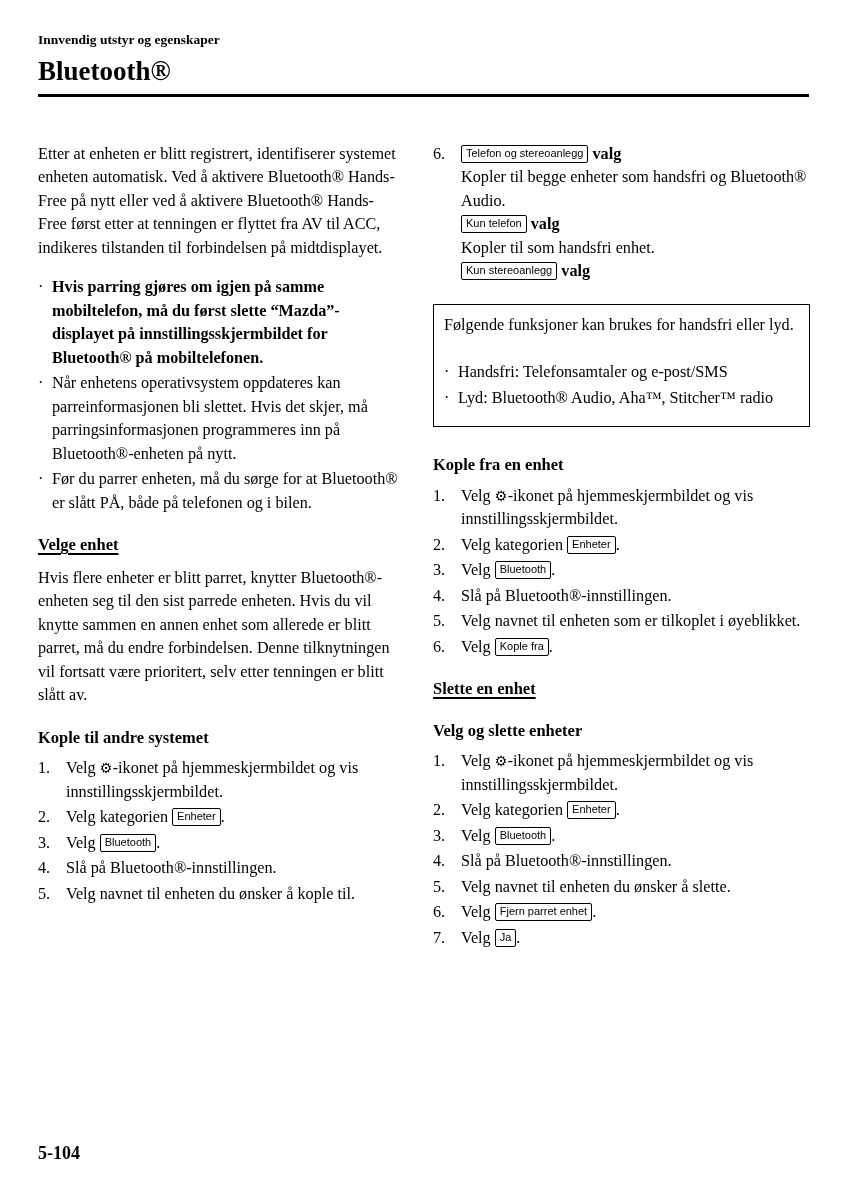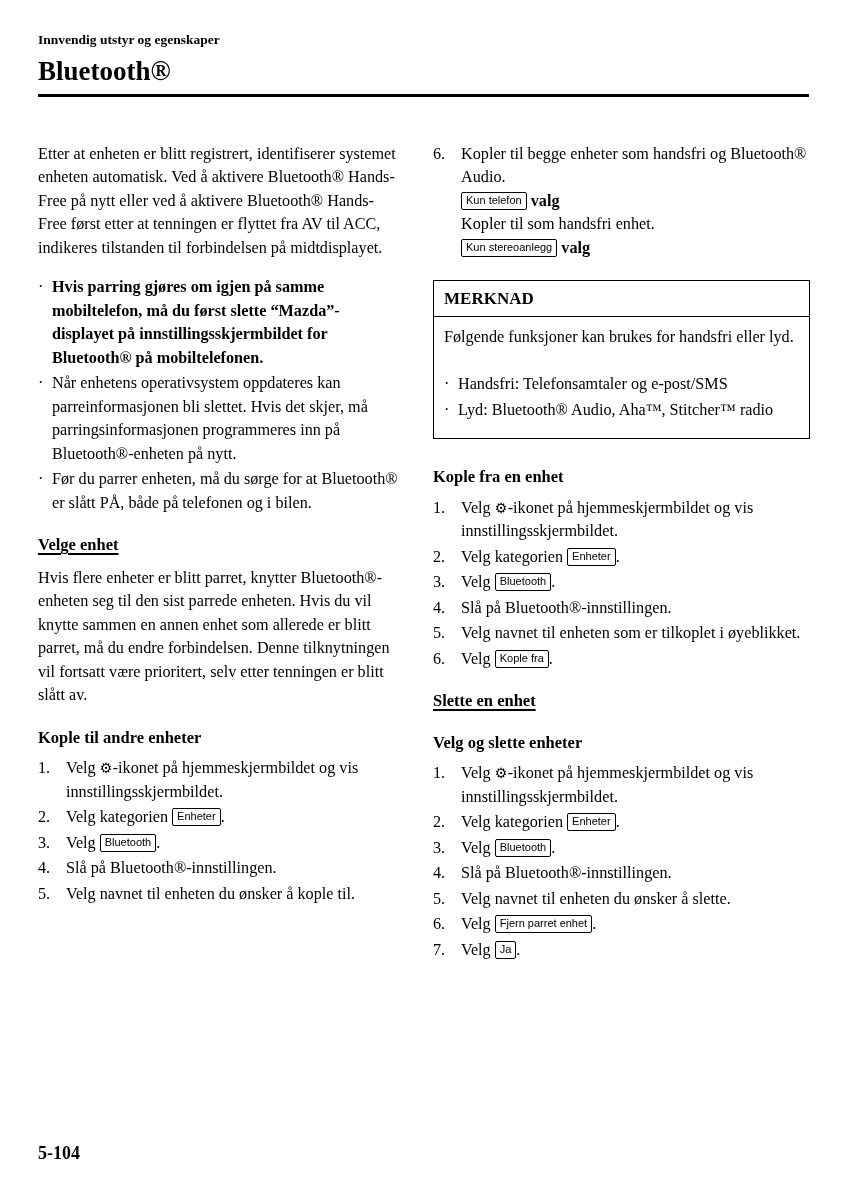--- a/index.html
+++ b/index.html
@@ -101,21 +101,21 @@
             <span class="body">
               <div class="line"><span>Før du parrer enheten, må du sørge for at Bluetooth® er slått PÅ, både på telefonen og i bilen.</span></div>
             </span>
           </div>
         </div>
 
       <h2 class="h-underline"><span class="ul">Velge enhet</span></h2>
 
       <p class="para">Hvis flere enheter er blitt parret, knytter Bluetooth®-enheten seg til den sist parrede enheten. Hvis du vil knytte sammen en annen enhet som allerede er blitt parret, må du endre forbindelsen. Denne tilknytningen vil fortsatt være prioritert, selv etter tenningen er blitt slått av.</p>
 
-      <h2 class="h-bold">Kople til andre enheter</h2>
+      <h2 class="h-bold">Kople til andre systemet</h2>
 
       <div class="list steps">
           <div class="item">
             <span class="marker">1.</span>
             <span class="body">
               <div class="line"><span>Velg </span><span class="gear">⚙</span><span>-ikonet på hjemmeskjermbildet og vis innstillingsskjermbildet.</span></div>
             </span>
           </div>
           <div class="item">
             <span class="marker">2.</span>
@@ -143,30 +143,30 @@
           </div>
         </div>
     </div>
 
     <div class="col col-right">
 
       <div class="list steps">
           <div class="item">
             <span class="marker">6.</span>
             <span class="body">
+              <div class="line"><span class="boxed">Telefon og stereoanlegg</span><span class="b"> valg</span></div>
               <div class="line"><span>Kopler til begge enheter som handsfri og Bluetooth® Audio.</span></div>
               <div class="line"><span class="boxed">Kun telefon</span><span class="b"> valg</span></div>
               <div class="line"><span>Kopler til som handsfri enhet.</span></div>
               <div class="line"><span class="boxed">Kun stereoanlegg</span><span class="b"> valg</span></div>
             </span>
           </div>
         </div>
 
       <div class="note-box">
-        <div class="note-title">MERKNAD</div>
         <div class="note-content">
           <p class="para">Følgende funksjoner kan brukes for handsfri eller lyd.</p>
           <div class="list bullets">
               <div class="item">
                 <span class="marker">·</span>
                 <span class="body">
                   <div class="line"><span>Handsfri: Telefonsamtaler og e-post/SMS</span></div>
                 </span>
               </div>
               <div class="item">

